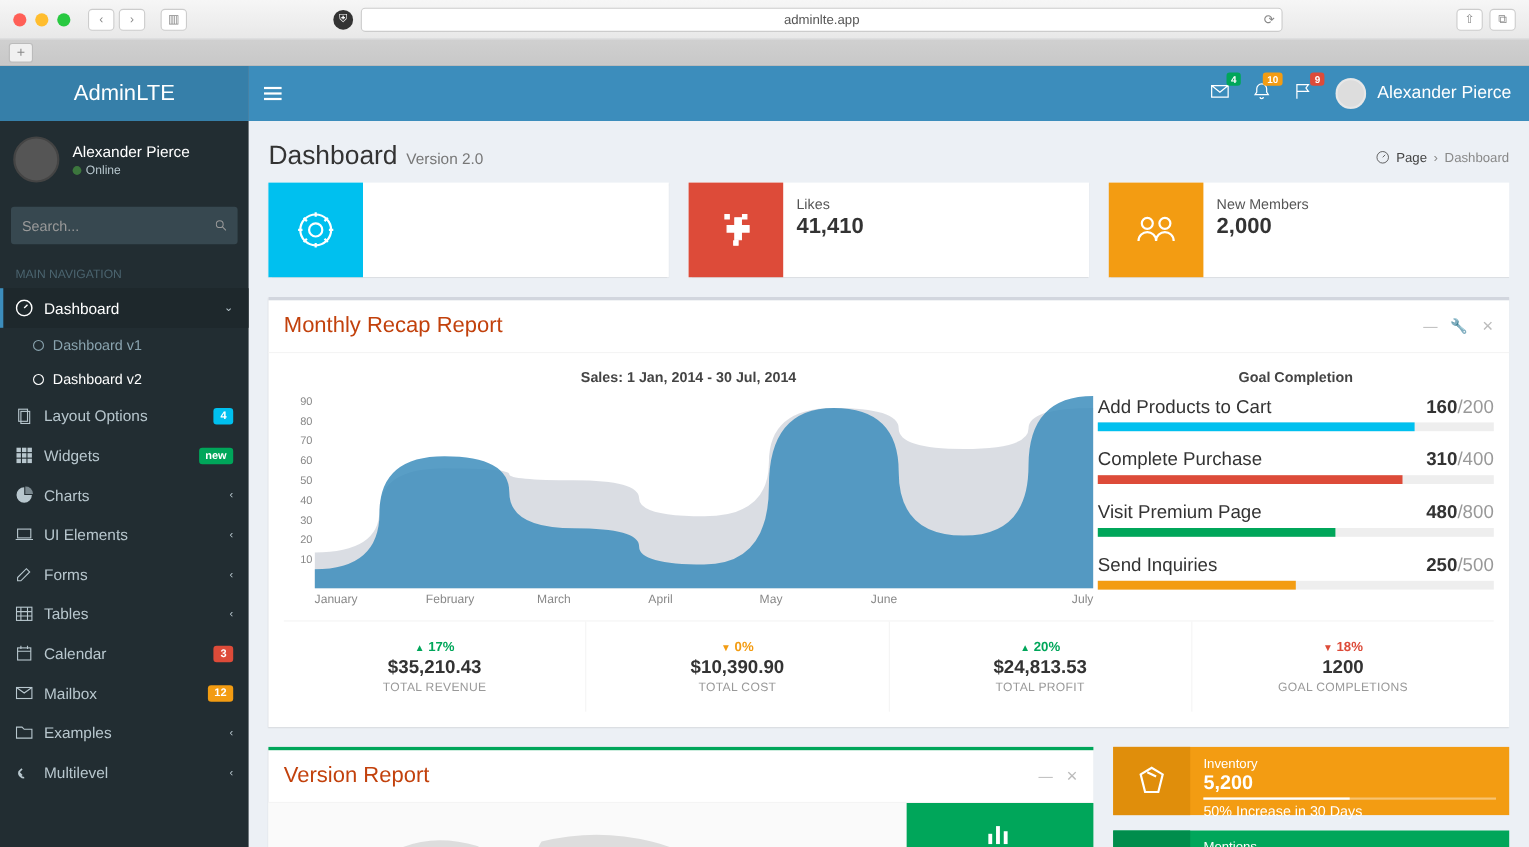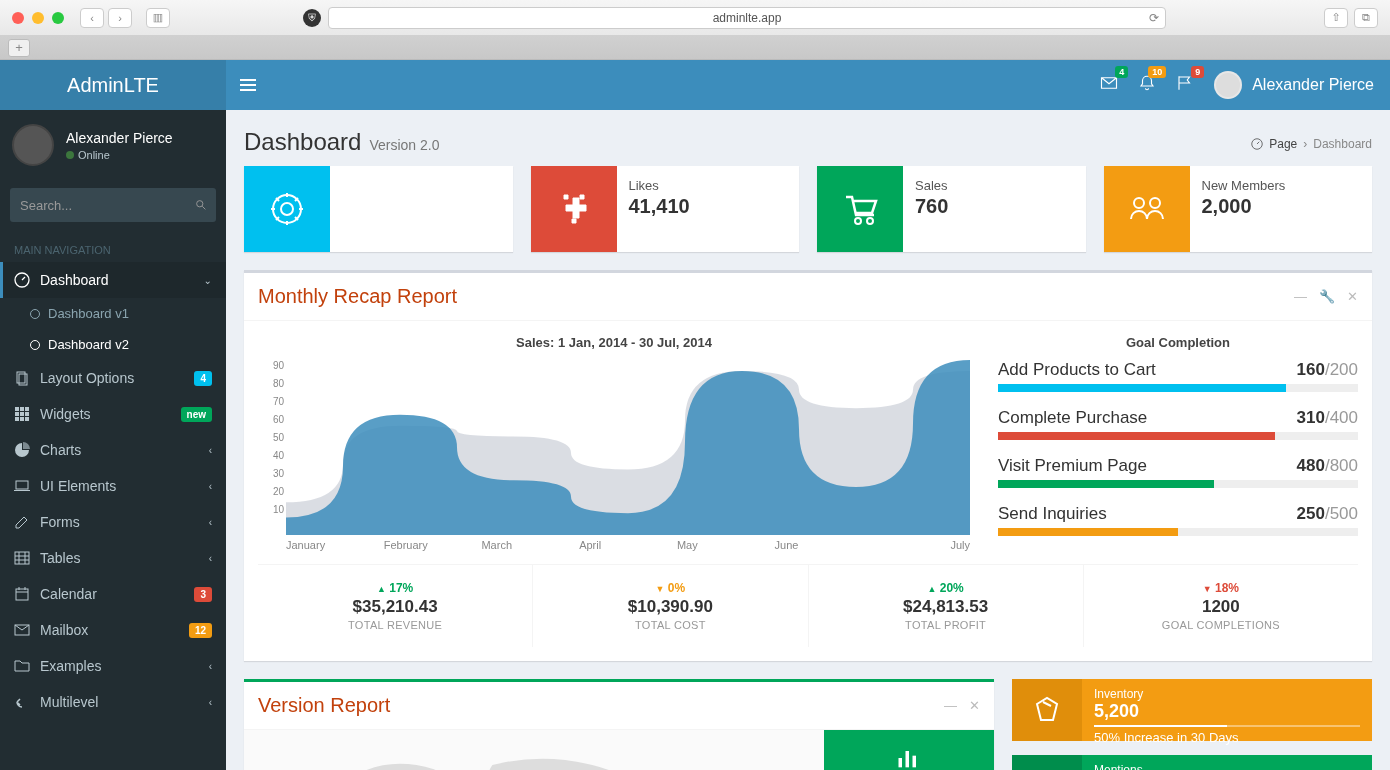--- a/index.html
+++ b/index.html
@@ -67,21 +67,21 @@
 .stat-body .t{font-size:13px;color:#555}
 .stat-body .v{font-size:20px;font-weight:700;color:#333;margin-top:2px}
 .stat-body .v small{font-size:13px;font-weight:400}
 
 .panel{background:#fff;margin:0 18px 18px;box-shadow:0 1px 1px rgba(0,0,0,0.1);border-top:3px solid #d2d6de}
 .panel-header{padding:12px 14px;border-bottom:1px solid #f4f4f4;display:flex;align-items:center}
 .panel-header h3{font-size:20px;font-weight:400;color:#c2410c}
 .panel-tools{margin-left:auto;display:flex;gap:12px;color:#bbb;font-size:13px}
 .panel-tools span{cursor:pointer}
 .panel-body{padding:14px}
-.recap-row{display:flex;gap:28px}
+.recap-row{display:flex;gap:4px}
 .recap-left{flex:1.4;min-width:0}
 .recap-right{width:360px}
 .chart-title{text-align:center;font-weight:700;font-size:13px;color:#444;margin-bottom:10px}
 .goal-item{margin-bottom:16px}
 .goal-item .row1{display:flex;font-size:17px;color:#333;margin-bottom:4px}
 .goal-item .row1 span:last-child{margin-left:auto}
 .goal-item .row1 .max{color:#999}
 .prog{height:8px;background:#eee;border-radius:0}
 .prog>div{height:100%}
 .stats-footer{border-top:1px solid #f4f4f4;display:flex;margin-top:12px}
@@ -332,33 +332,20 @@
             <svg viewBox="0 0 44 44">
               <path fill="#fff" d="M14 18h7v-7h6v7h7v6h-7v7h-6v-7h-7z M12 8h4v4h-4z M28 8h4v4h-4z M20 32h4v4h-4z"></path>
             </svg>
           </div>
           <div class="stat-body">
             <div class="t">Likes</div>
             <div class="v">41,410<small></small></div>
           </div>
         </div>
         <div class="stat-box">
-          <div class="stat-icon" style="background:#00a65a">
-            <svg viewBox="0 0 44 44">
-              <path fill="none" stroke="#fff" stroke-width="2.5" d="M8 10h6l4 18h18M16 14h22l-4 12H18"></path>
-              <circle cx="20" cy="34" r="3" fill="none" stroke="#fff" stroke-width="2"></circle>
-              <circle cx="32" cy="34" r="3" fill="none" stroke="#fff" stroke-width="2"></circle>
-            </svg>
-          </div>
-          <div class="stat-body">
-            <div class="t">Sales</div>
-            <div class="v">760<small></small></div>
-          </div>
-        </div>
-        <div class="stat-box">
           <div class="stat-icon" style="background:#f39c12">
             <svg viewBox="0 0 44 44">
               <circle cx="14" cy="16" r="5" fill="none" stroke="#fff" stroke-width="2"></circle>
               <circle cx="30" cy="16" r="5" fill="none" stroke="#fff" stroke-width="2"></circle>
               <path fill="none" stroke="#fff" stroke-width="2" d="M6 32c0-5 4-8 8-8s8 3 8 8M22 32c0-5 4-8 8-8s8 3 8 8"></path>
             </svg>
           </div>
           <div class="stat-body">
             <div class="t">New Members</div>
             <div class="v">2,000<small></small></div>

